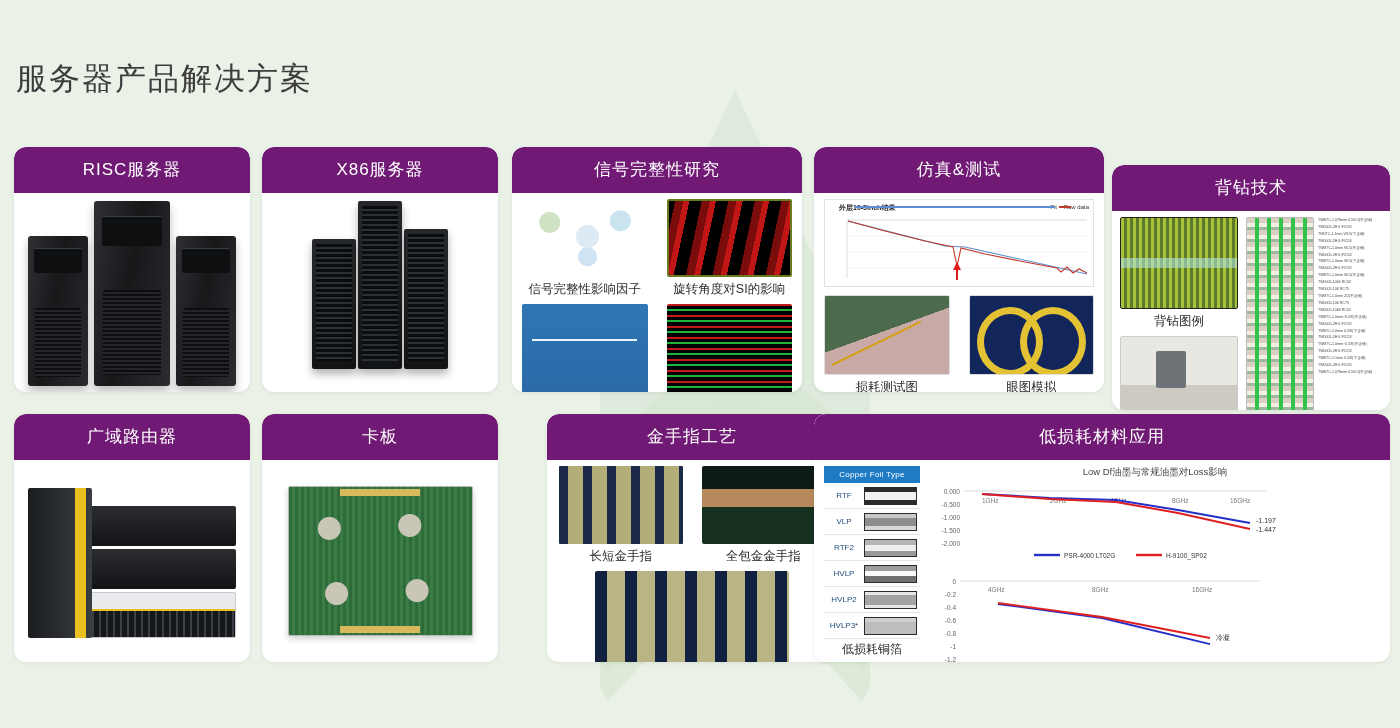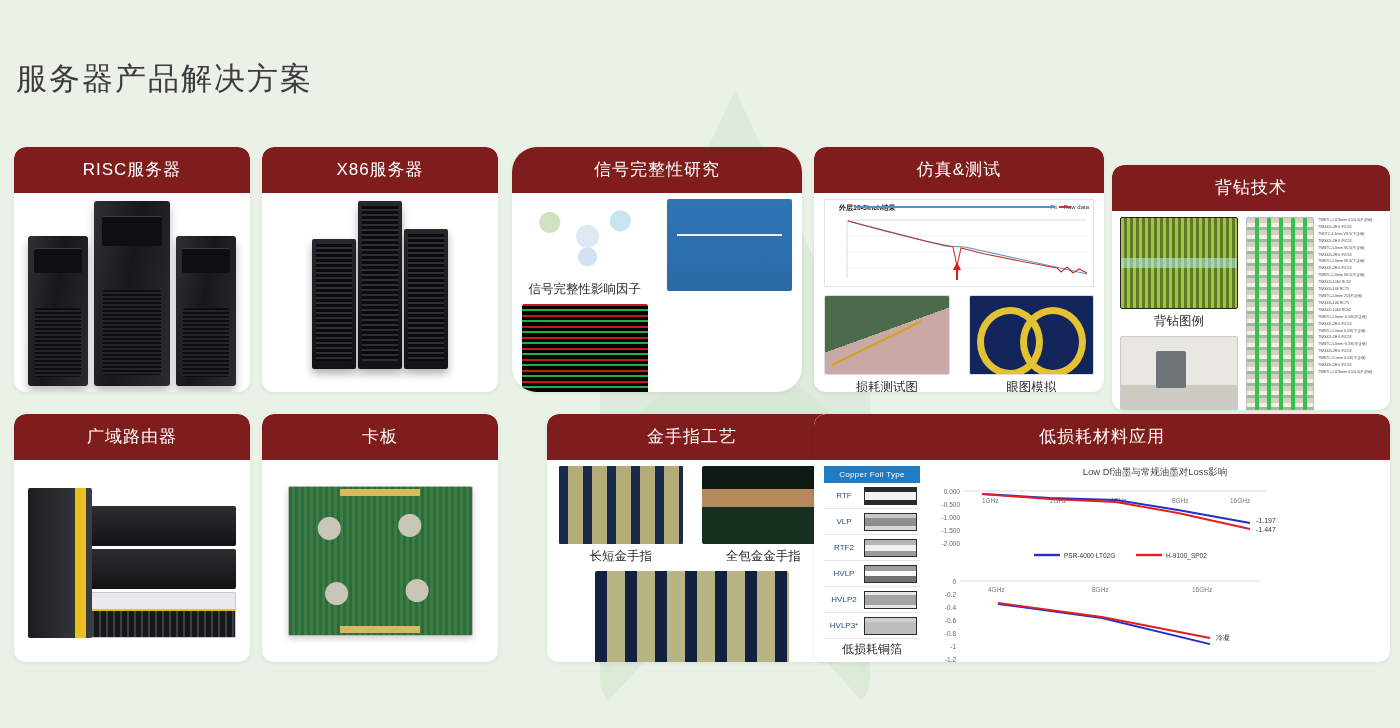--- a/index.html
+++ b/index.html
@@ -41,21 +41,21 @@
   
   .card {
     position: absolute; z-index: 2;
     background: #ffffff;
     border-radius: 12px;
     box-shadow: 0 1px 4px rgba(0,0,0,.07);
     overflow: hidden;
     display: flex; flex-direction: column;
   }
   .card-head {
-    background: #7f1d1d;
+    background: #701a75;
     color: #fff;
     font-size: 17px;
     text-align: center;
     line-height: 46px;
     height: 46px;
     letter-spacing: 1px;
     flex: 0 0 46px;
     border-radius: 12px 12px 0 0;
   }
   .card-body { flex: 1; position: relative; padding: 8px; }
@@ -185,26 +185,30 @@
   <div class="card-head">X86服务器</div>
   <div class="card-body">
     <div class="rack-wrap">
       <div class="rack r1"></div>
       <div class="rack r2"></div>
       <div class="rack r3"></div>
     </div>
   </div>
 </section>
 
-<section class="card" style="left:512px;top:147px;width:290px;height:245px;border-radius:25px;">
+<section class="card" style="left:512px;top:147px;width:290px;height:245px;">
   <div class="card-head">信号完整性研究</div>
   <div class="card-body grid2" style="align-content:start;padding:6px 10px;">
     <div>
       <div class="thumb tn-mind"></div>
       <div class="caption">信号完整性影响因子</div>
+    </div>
+    <div>
+      <div class="thumb tn-red"></div>
+      <div class="caption">旋转角度对SI的影响</div>
     </div>
     <div>
       <div class="thumb tn-blue"></div>
 
     </div>
     <div>
       <div class="thumb tn-trace"></div>
 
     </div>
   </div>

